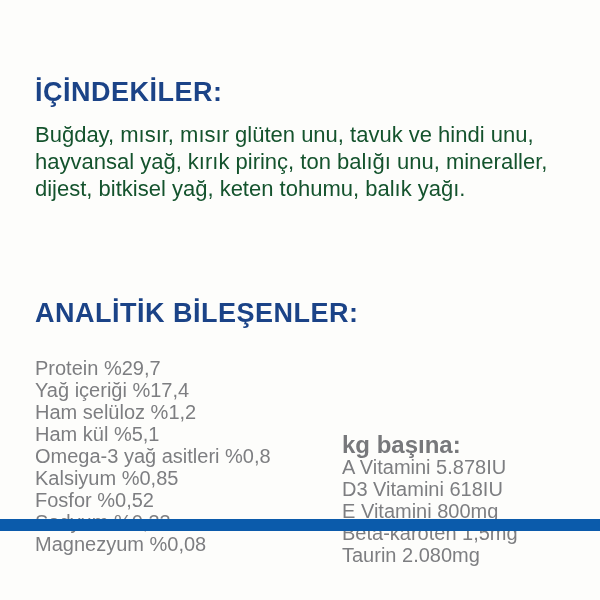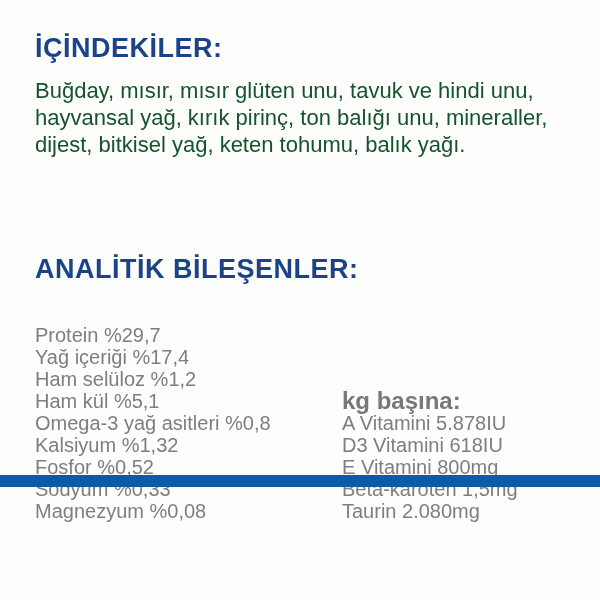--- a/index.html
+++ b/index.html
@@ -7,40 +7,41 @@
     width: 600px; height: 600px;
     background: #fdfdfb;
     font-family: "Liberation Sans", sans-serif;
     overflow: hidden;
   }
   .page {
     position: relative;
     width: 600px; height: 487px;
     box-sizing: border-box;
     padding: 33px 35px 0 35px;
+    margin-top: 44px;
   }
   h1, h2 {
     color: #1b4387;
     font-size: 27px;
     font-weight: bold;
     letter-spacing: 0.5px;
     margin: 0;
   }
   h1 { margin-bottom: 13px; }
   h2 { margin-top: 96px; margin-bottom: 17px; }
   .ingredients-text {
     color: #14532d;
     font-size: 22px;
     line-height: 27px;
     margin: 0;
     max-width: 530px;
   }
   .columns {
     display: flex;
-    align-items: flex-end;
+    align-items: center;
   }
   .col-left { width: 307px; }
   .col-right { padding-top: 88px; }
   .list-line {
     color: #7d7e81;
     font-size: 20px;
     line-height: 22px;
     white-space: nowrap;
   }
   .kg-heading {
@@ -68,21 +69,21 @@
   <h2>ANALİTİK BİLEŞENLER:</h2>
 
   <div class="columns">
 
     <div class="col-left">
         <div class="list-line">Protein %29,7</div>
         <div class="list-line">Yağ içeriği %17,4</div>
         <div class="list-line">Ham selüloz %1,2</div>
         <div class="list-line">Ham kül %5,1</div>
         <div class="list-line">Omega-3 yağ asitleri %0,8</div>
-        <div class="list-line">Kalsiyum %1,32</div>
+        <div class="list-line">Kalsiyum %0,85</div>
         <div class="list-line">Fosfor %0,52</div>
         <div class="list-line">Sodyum %0,33</div>
         <div class="list-line">Magnezyum %0,08</div>
       </div>
 
     <div class="col-right">
       <div class="kg-heading">kg başına:</div>
       <div>
           <div class="list-line">A Vitamini 5.878IU</div>
           <div class="list-line">D3 Vitamini 618IU</div>

